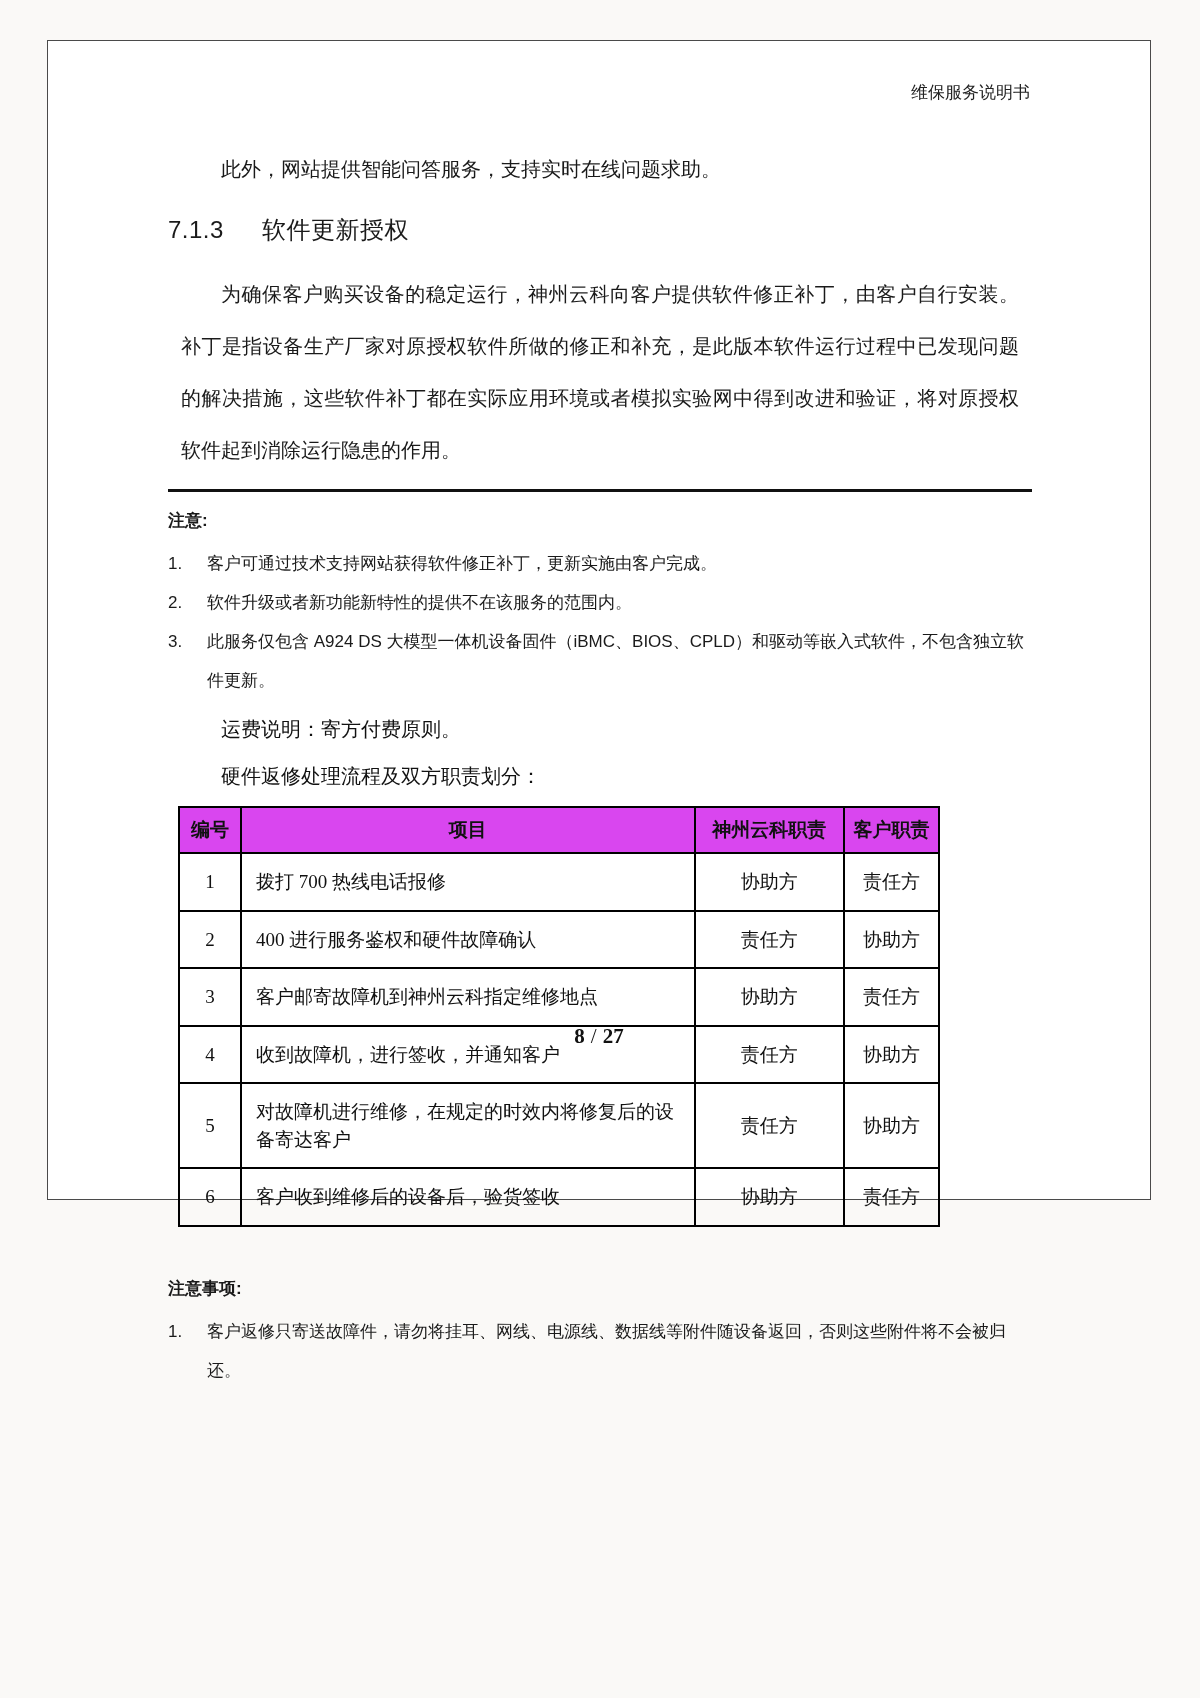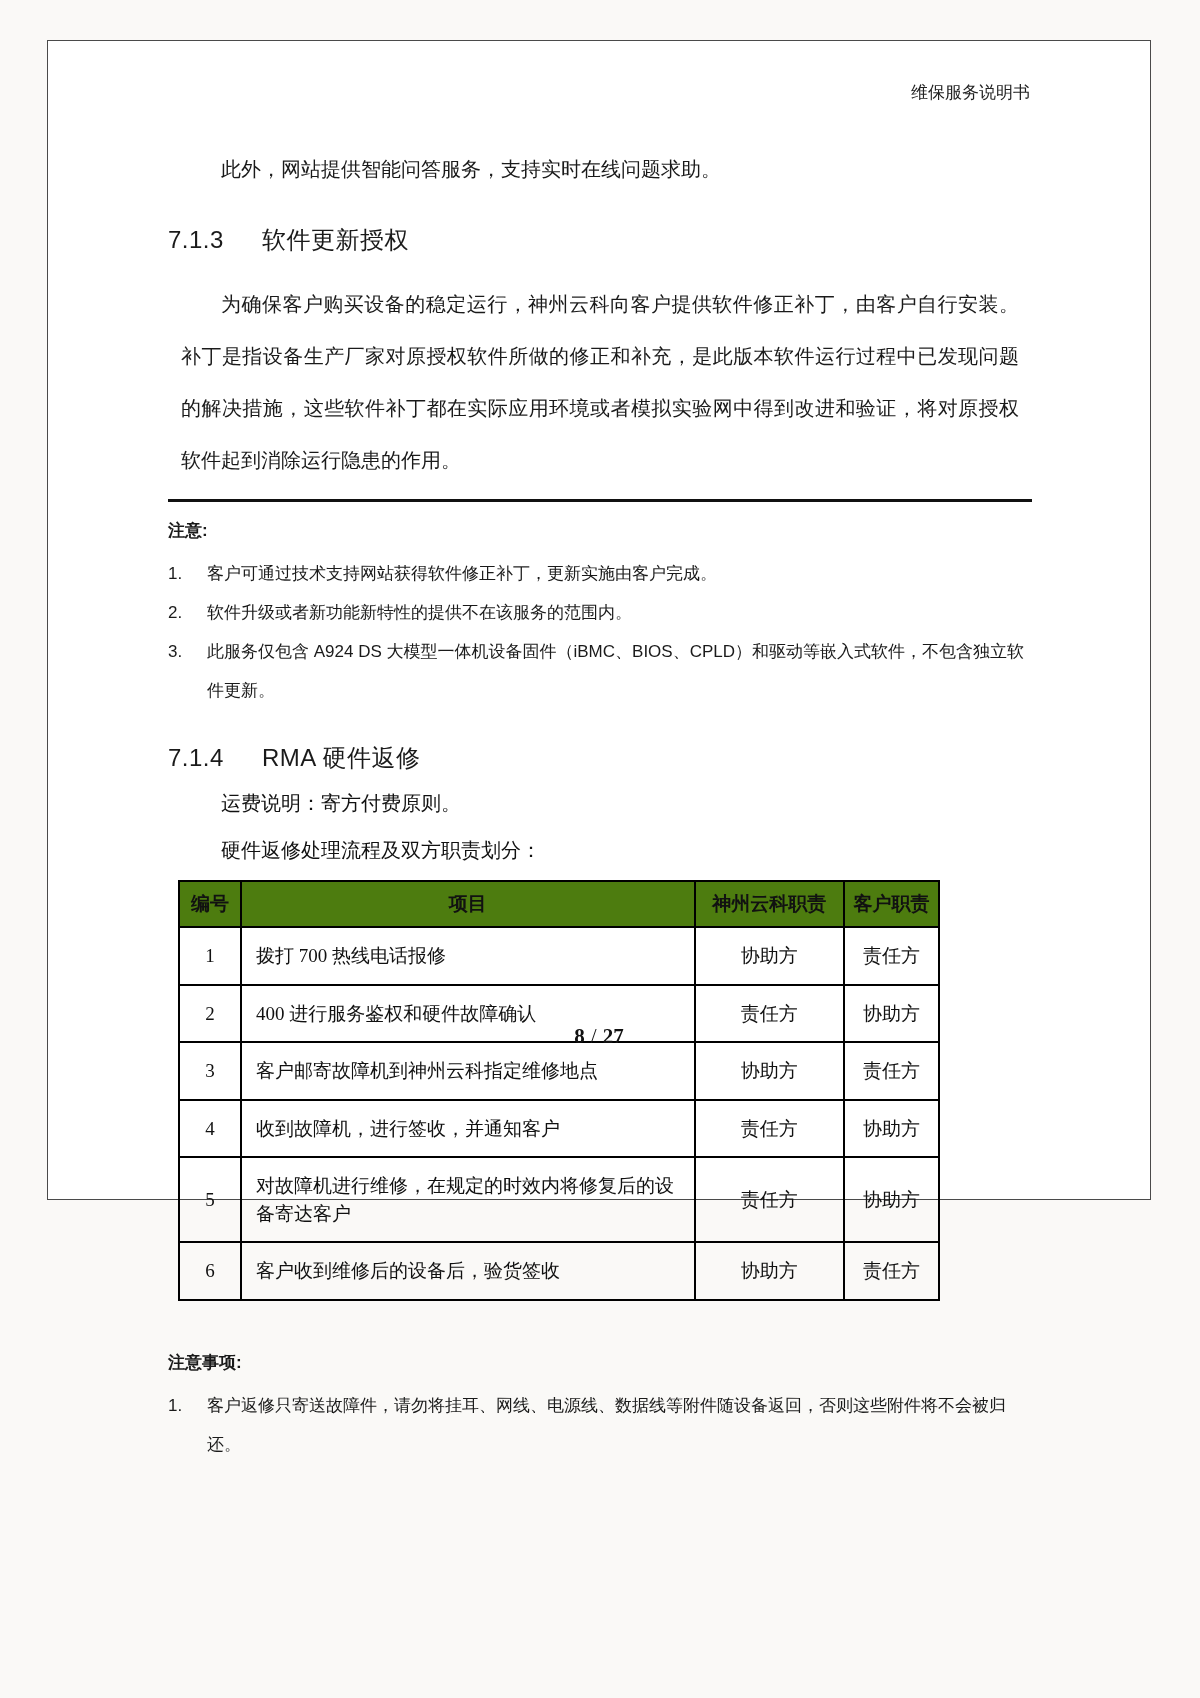--- a/index.html
+++ b/index.html
@@ -34,21 +34,21 @@
   p { margin: 13px; }
   .sans-p {
     font-size: 20px;
     line-height: 1.5;
     text-indent: 2em;
     margin-top: 26px;
   }
   .section-heading {
     font-size: 24px;
     font-weight: 500;
-    margin-top: 40px;
+    margin-top: 30px;
     letter-spacing: 0.5px;
   }
   .section-heading .sec-num { margin-right: 38px; }
   .body-justified {
     font-size: 20px;
     line-height: 2.6;
     text-align: justify;
     text-indent: 2em;
     margin-top: 22px;
   }
@@ -89,21 +89,21 @@
     margin: 12px 0 0 10px;
     font-family: "Liberation Serif", "DejaVu Serif", serif;
     font-size: 19px;
     color: #111;
   }
   .rma-table th, .rma-table td {
     border: 2px solid #000;
     box-sizing: border-box;
   }
   .rma-table th {
-    background: #4d7c0f;
+    background: #d946ef;
     font-weight: bold;
     text-align: center;
     padding: 9px 4px;
   }
   .rma-table td {
     padding: 14px 8px;
   }
   .rma-table td.center { text-align: center; }
   .rma-table td.item-cell { padding-left: 14px; line-height: 1.45; }
   .col-no { width: 62px; }
@@ -155,23 +155,20 @@
       <div class="note-item">
         <span class="note-num">2.</span>
         <span class="note-text">软件升级或者新功能新特性的提供不在该服务的范围内。</span>
       </div>
       <div class="note-item">
         <span class="note-num">3.</span>
         <span class="note-text">此服务仅包含 A924 DS 大模型一体机设备固件（iBMC、BIOS、CPLD）和驱动等嵌入式软件，不包含独立软件更新。</span>
       </div>
     </div>
 
-    <div class="section-heading" style="margin-top:32px;">
-      <span class="sec-num">7.1.4</span><span>RMA 硬件返修</span>
-    </div>
 
     <p class="serif-p">运费说明：寄方付费原则。</p>
     <p class="serif-p">硬件返修处理流程及双方职责划分：</p>
 
     <table class="rma-table">
       <thead>
         <tr>
           <th class="col-no">编号</th>
           <th class="col-item">项目</th>
           <th class="col-vendor">神州云科职责</th>

